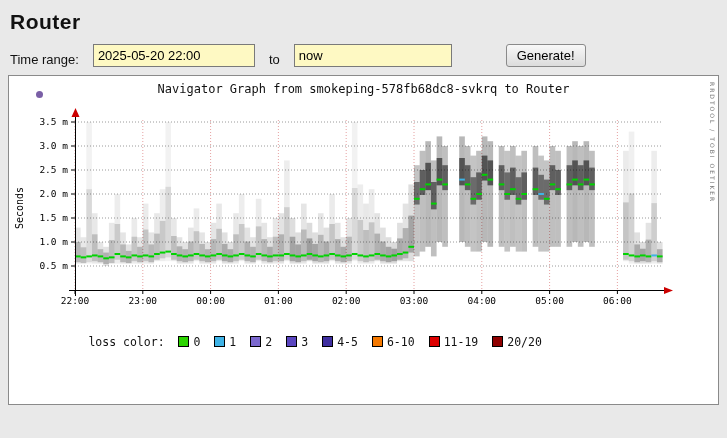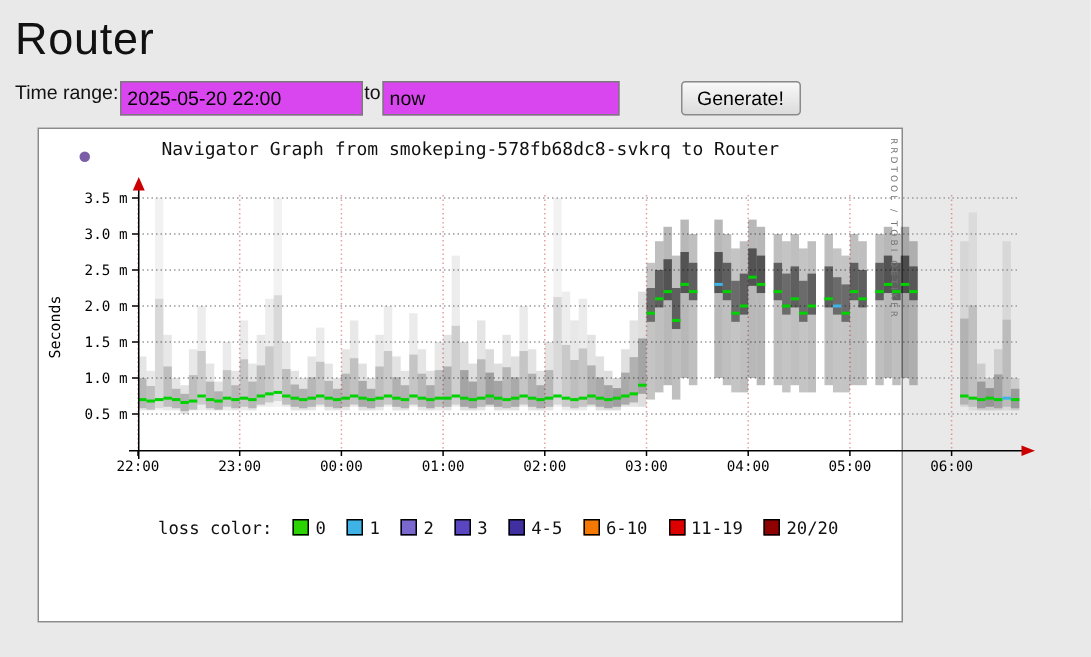--- a/index.html
+++ b/index.html
@@ -1,23 +1,23 @@
 <!DOCTYPE html>
 <html><head>
 <meta charset="utf-8">
 <style>
   html,body{margin:0;padding:0;background:#e9e9e9;font-family:"Liberation Sans",sans-serif;color:#111;}
   .page{width:727px;height:438px;overflow:hidden;position:relative;}
-  h1.page-title{font-size:30px;font-weight:400;margin:10px 0 10px 10px;letter-spacing:0.5px;}
-  .form-row{margin:4px 0 8px 10px;font-size:13px;display:flex;align-items:flex-start;gap:1px;}
-  .form-row input{font:13px "Liberation Sans",sans-serif;border:1px solid #7a7a7a;background:#d946ef;padding:2px 4px;height:17px;}
+  h1.page-title{font-size:21px;font-weight:700;margin:10px 0 10px 10px;letter-spacing:0.5px;}
+  .form-row{margin:4px 0 8px 10px;font-size:13px;display:flex;align-items:flex-end;gap:14px;}
+  .form-row input{font:13px "Liberation Sans",sans-serif;border:1px solid #7a7a7a;background:#fef9c3;padding:2px 4px;height:17px;}
   .start-input{width:152px;}
   .end-input{width:148px;}
   .generate-button{font:13px "Liberation Sans",sans-serif;background:linear-gradient(#f8f8f8,#dcdcdc);border:1px solid #8a8a8a;border-radius:3px;padding:3px 10px;cursor:pointer;margin-left:40px;}
-  .graph-panel{position:relative;width:577px;height:330px;margin:0 25px;background:#fff;border:1px solid #8a8a8a;box-sizing:border-box;}
+  .graph-panel{position:relative;width:711px;height:330px;margin:0 8px;background:#fff;border:1px solid #8a8a8a;box-sizing:border-box;}
   .graph-title{font:12px "DejaVu Sans Mono",monospace;text-align:center;margin-top:6px;}
   .marker-dot{position:absolute;left:27px;top:15px;width:7px;height:7px;border-radius:50%;}
   .watermark{position:absolute;top:6px;right:2px;writing-mode:vertical-rl;font:6px "DejaVu Sans",sans-serif;letter-spacing:2px;color:#777;}
   #graph-svg{display:block;margin:2px 0 0 2px;}
   #graph-svg text{font-family:"DejaVu Sans Mono",monospace;fill:#000;}
   .legend{padding-left:24px;font:11.5px "DejaVu Sans Mono",monospace;}
   .legend-row{white-space:pre;line-height:15px;}
   .lbox{display:inline-block;width:9px;height:9px;border:1px solid #000;margin:0 4px 0 0;vertical-align:-1px;}
   .llab{margin-right:14px;}
 </style>

